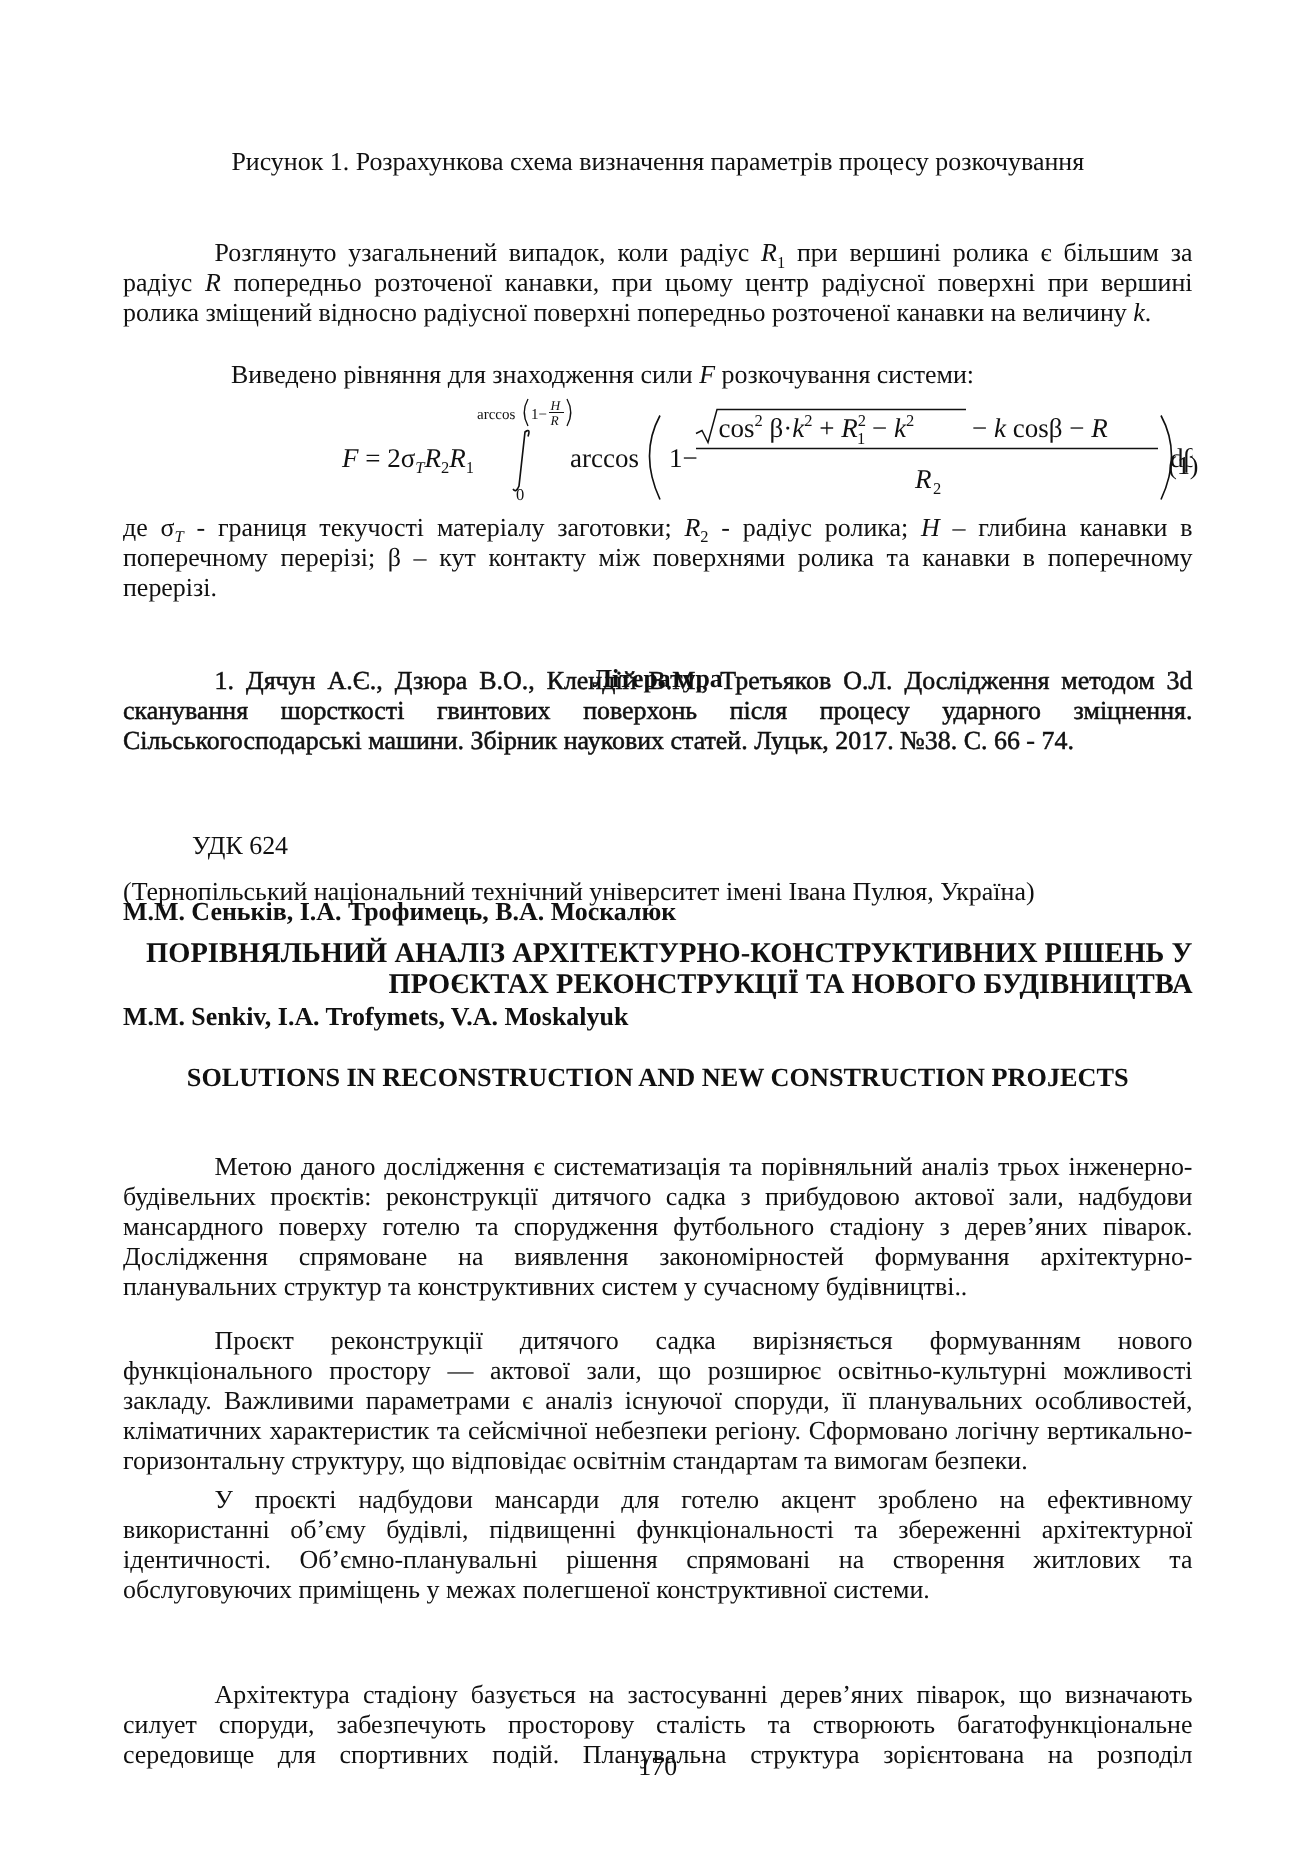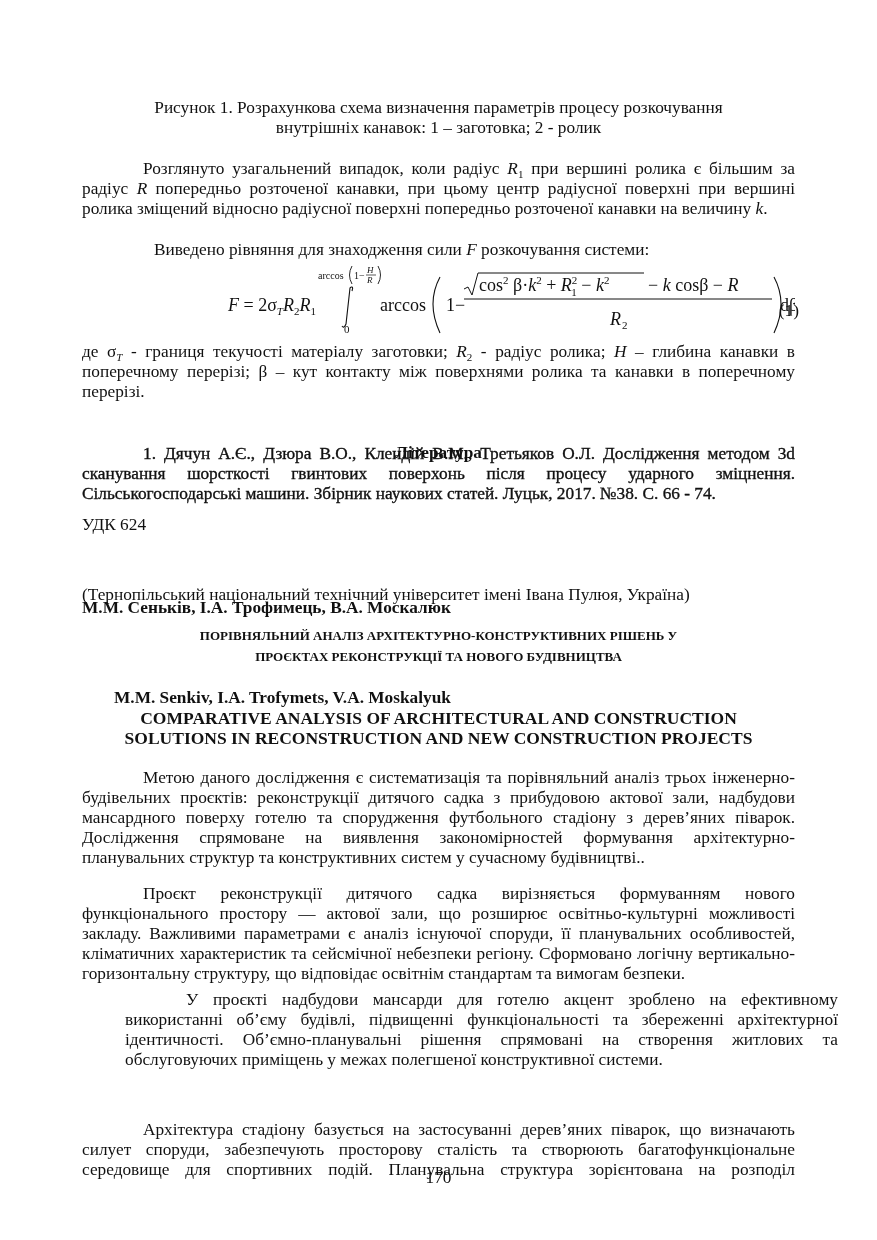--- a/index.html
+++ b/index.html
@@ -17,43 +17,42 @@
     .block { position: absolute; left: 0; width: 713px; }
     .last-left { text-align-last: left; }
     sub, sup { font-size: 11px; line-height: 0; }
     .caption { top: 98px; }
     .p1 { top: 159px; }
     .p2 { top: 240px; }
     .formula { top: 261px; height: 76px; }
     .p3 { top: 342px; }
     .lit-title { top: 443px; }
     .lit-item { top: 444px; }
-    .udk { top: 515px; }
+    .udk { top: 554px; margin-left: 46px; }
     .authors-ua { top: 565px; margin-top: 33px; }
     .affil { top: 585px; }
-    .title-ua { top: 625px; font-size: 13px; line-height: 21px; }
-    .authors-en { top: 688px; margin-left: 32px; }
+    .title-ua { top: 625px; font-size: 19px; line-height: 21px; text-align: right; }
+    .authors-en { top: 668px; }
     .title-en { top: 708px; font-size: 17.5px; line-height: 20px; }
     .body1 { top: 768px; }
     .body2 { top: 884px; }
-    .body3 { top: 990px; margin-left: 43px; }
+    .body3 { top: 990px; }
     .body4 { top: 1072px; }
     .pagenum { top: 1168px; }
 
     .formula svg { position: absolute; left: 0; top: 0; }
     .formula .ftext { font-family: "Liberation Serif", "DejaVu Serif", serif; }
   </style>
 </head>
 <body>
 
 <div class="page">
 
   <div class="block caption center">
     <div>Рисунок 1. Розрахункова схема визначення параметрів процесу розкочування</div>
-    <div>внутрішніх канавок: 1 – заготовка; 2 - ролик</div>
   </div>
 
   <div class="block p1 just indent"><span>Розглянуто узагальнений випадок, коли радіус </span><span class="it">R</span><sub>1</sub><span> при вершині ролика є більшим за радіус </span><span class="it">R</span><span> попередньо розточеної канавки, при цьому центр радіусної поверхні при вершині ролика зміщений відносно радіусної поверхні попередньо розточеної канавки на величину </span><span class="it">k</span><span>.</span></div>
 
   <div class="block p2 indent" style="text-indent:72px"><span>Виведено рівняння для знаходження сили </span><span class="it">F</span><span> розкочування системи:</span></div>
 
   <div class="block formula">
     <svg width="713" height="76" viewBox="0 0 713 76">
       <g class="ftext" fill="#111" font-family="Liberation Serif, DejaVu Serif, serif">
 
@@ -97,21 +96,20 @@
   <div class="block authors-ua bold">М.М. Сеньків, І.А. Трофимець, В.А. Москалюк</div>
   <div class="block affil">(Тернопільський національний технічний університет імені Івана Пулюя, Україна)</div>
 
   <div class="block title-ua center bold">
     <div>ПОРІВНЯЛЬНИЙ АНАЛІЗ АРХІТЕКТУРНО-КОНСТРУКТИВНИХ РІШЕНЬ У</div>
     <div>ПРОЄКТАХ РЕКОНСТРУКЦІЇ ТА НОВОГО БУДІВНИЦТВА</div>
   </div>
 
   <div class="block authors-en bold">M.M. Senkiv, I.A. Trofymets, V.A. Moskalyuk</div>
   <div class="block title-en center bold">
-    <div>COMPARATIVE ANALYSIS OF ARCHITECTURAL AND CONSTRUCTION</div>
     <div>SOLUTIONS IN RECONSTRUCTION AND NEW CONSTRUCTION PROJECTS</div>
   </div>
 
   <div class="block body1 just indent">Метою даного дослідження є систематизація та порівняльний аналіз трьох інженерно-будівельних проєктів: реконструкції дитячого садка з прибудовою актової зали, надбудови мансардного поверху готелю та спорудження футбольного стадіону з дерев’яних піварок. Дослідження спрямоване на виявлення закономірностей формування архітектурно-планувальних структур та конструктивних систем у сучасному будівництві..</div>
   <div class="block body2 just indent">Проєкт реконструкції дитячого садка вирізняється формуванням нового функціонального простору — актової зали, що розширює освітньо-культурні можливості закладу. Важливими параметрами є аналіз існуючої споруди, її планувальних особливостей, кліматичних характеристик та сейсмічної небезпеки регіону. Сформовано логічну вертикально-горизонтальну структуру, що відповідає освітнім стандартам та вимогам безпеки.</div>
   <div class="block body3 just indent">У проєкті надбудови мансарди для готелю акцент зроблено на ефективному використанні об’єму будівлі, підвищенні функціональності та збереженні архітектурної ідентичності. Об’ємно-планувальні рішення спрямовані на створення житлових та обслуговуючих приміщень у межах полегшеної конструктивної системи.</div>
   <div class="block body4 just indent" style="text-align-last: justify; margin-top: 48px;">Архітектура стадіону базується на застосуванні дерев’яних піварок, що визначають силует споруди, забезпечують просторову сталість та створюють багатофункціональне середовище для спортивних подій. Планувальна структура зорієнтована на розподіл</div>
 
   <div class="block pagenum center">170</div>
 </div>

